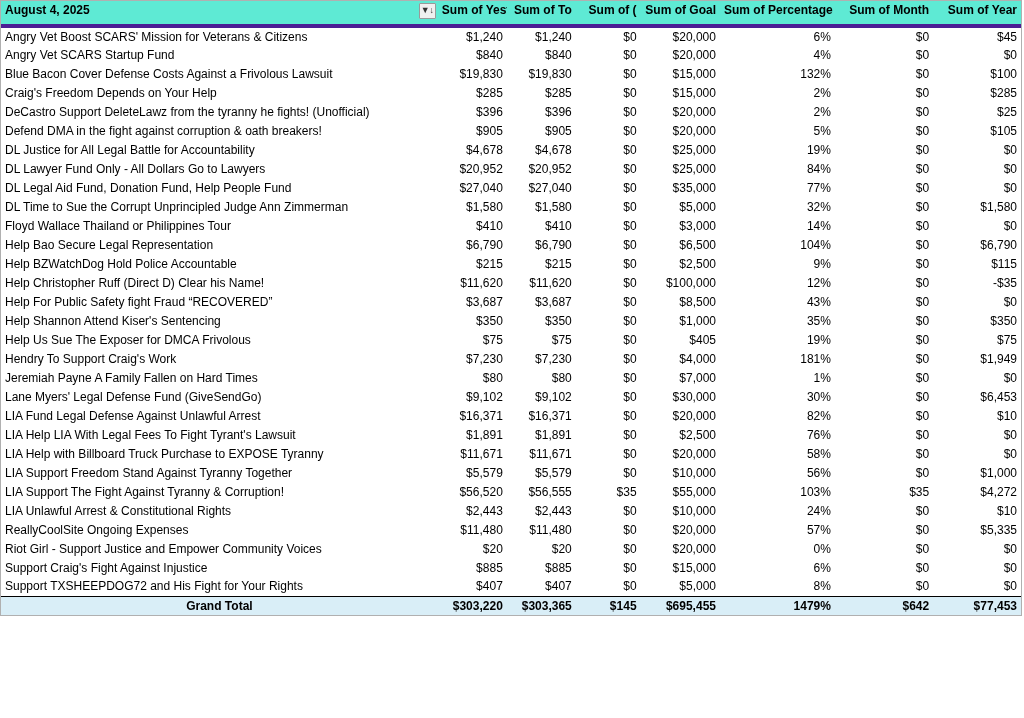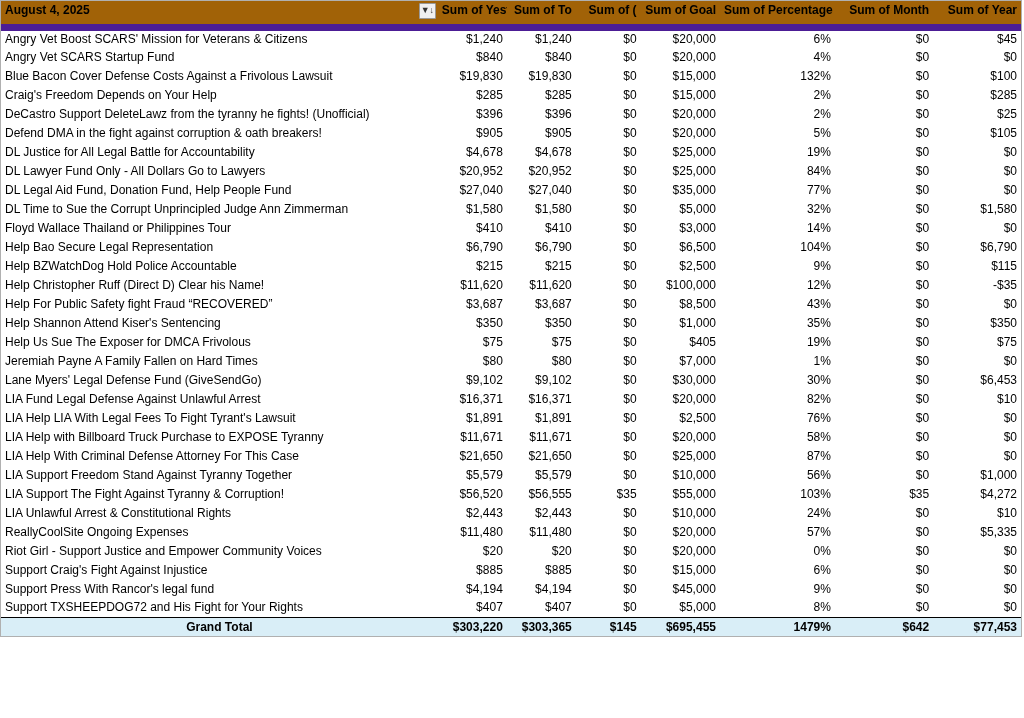--- a/index.html
+++ b/index.html
@@ -29,22 +29,22 @@
   table.pivot col.c-label { width: 418px; }
   table.pivot col.c-num  { width: 66px; }
   table.pivot col.c-num2 { width: 66px; }
   table.pivot col.c-num3 { width: 62px; }
   table.pivot col.c-num4 { width: 76px; }
   table.pivot col.c-num5 { width: 110px; }
   table.pivot col.c-num6 { width: 94px; }
   table.pivot col.c-num7 { width: 84px; }
 
   thead th {
-    background: #a16207;
-    border-bottom: 7px solid #4c1d95;
+    background: #5eead4;
+    border-bottom: 4px solid #4c1d95;
     font-weight: bold;
     font-size: 12px;
     padding: 2px 4px 7px 4px;
     text-align: right;
     white-space: nowrap;
     overflow: hidden;
     vertical-align: bottom;
     height: 17px;
     box-sizing: border-box;
   }
@@ -284,20 +284,30 @@
         <td class="lbl">Help Us Sue The Exposer for DMCA Frivolous</td>
         <td>$75</td>
         <td>$75</td>
         <td>$0</td>
         <td>$405</td>
         <td>19%</td>
         <td>$0</td>
         <td>$75</td>
       </tr>
       <tr>
+        <td class="lbl">Hendry To Support Craig's Work</td>
+        <td>$7,230</td>
+        <td>$7,230</td>
+        <td>$0</td>
+        <td>$4,000</td>
+        <td>181%</td>
+        <td>$0</td>
+        <td>$1,949</td>
+      </tr>
+      <tr>
         <td class="lbl">Jeremiah Payne A Family Fallen on Hard Times</td>
         <td>$80</td>
         <td>$80</td>
         <td>$0</td>
         <td>$7,000</td>
         <td>1%</td>
         <td>$0</td>
         <td>$0</td>
       </tr>
       <tr>
@@ -330,30 +340,20 @@
         <td>$0</td>
         <td>$0</td>
       </tr>
       <tr>
         <td class="lbl">LIA Help with Billboard Truck Purchase to EXPOSE Tyranny</td>
         <td>$11,671</td>
         <td>$11,671</td>
         <td>$0</td>
         <td>$20,000</td>
         <td>58%</td>
-        <td>$0</td>
-        <td>$0</td>
-      </tr>
-      <tr>
-        <td class="lbl">LIA Help With Criminal Defense Attorney For This Case</td>
-        <td>$21,650</td>
-        <td>$21,650</td>
-        <td>$0</td>
-        <td>$25,000</td>
-        <td>87%</td>
         <td>$0</td>
         <td>$0</td>
       </tr>
       <tr>
         <td class="lbl">LIA Support Freedom Stand Against Tyranny Together</td>
         <td>$5,579</td>
         <td>$5,579</td>
         <td>$0</td>
         <td>$10,000</td>
         <td>56%</td>
@@ -400,30 +400,20 @@
         <td>$0</td>
         <td>$0</td>
       </tr>
       <tr>
         <td class="lbl">Support Craig's Fight Against Injustice</td>
         <td>$885</td>
         <td>$885</td>
         <td>$0</td>
         <td>$15,000</td>
         <td>6%</td>
-        <td>$0</td>
-        <td>$0</td>
-      </tr>
-      <tr>
-        <td class="lbl">Support Press With Rancor's legal fund</td>
-        <td>$4,194</td>
-        <td>$4,194</td>
-        <td>$0</td>
-        <td>$45,000</td>
-        <td>9%</td>
         <td>$0</td>
         <td>$0</td>
       </tr>
       <tr>
         <td class="lbl">Support TXSHEEPDOG72 and His Fight for Your Rights</td>
         <td>$407</td>
         <td>$407</td>
         <td>$0</td>
         <td>$5,000</td>
         <td>8%</td>

